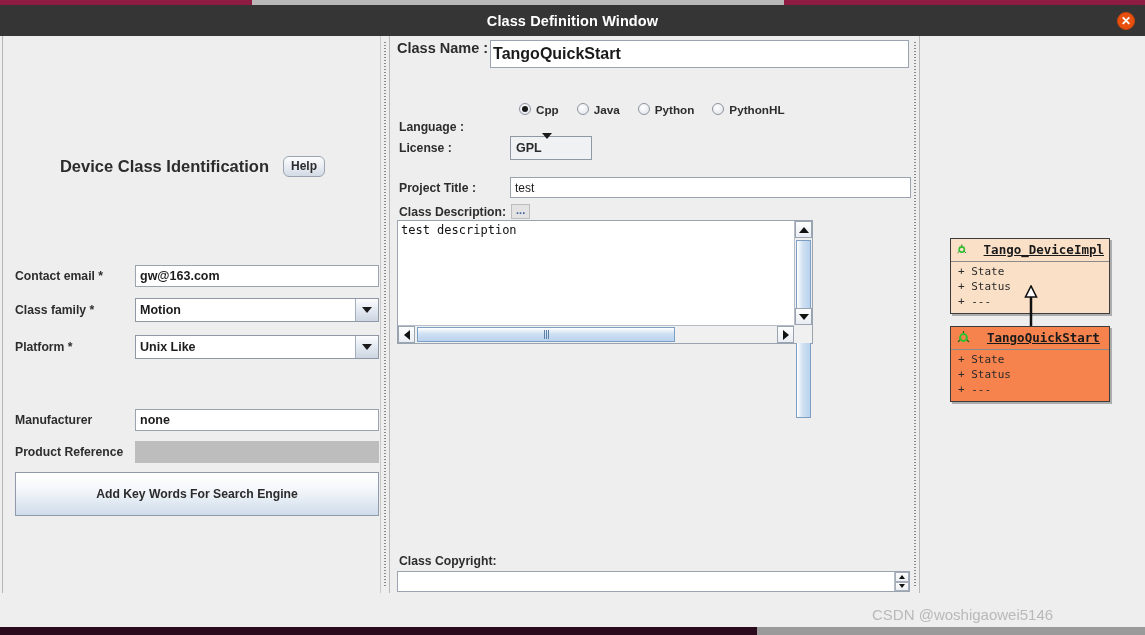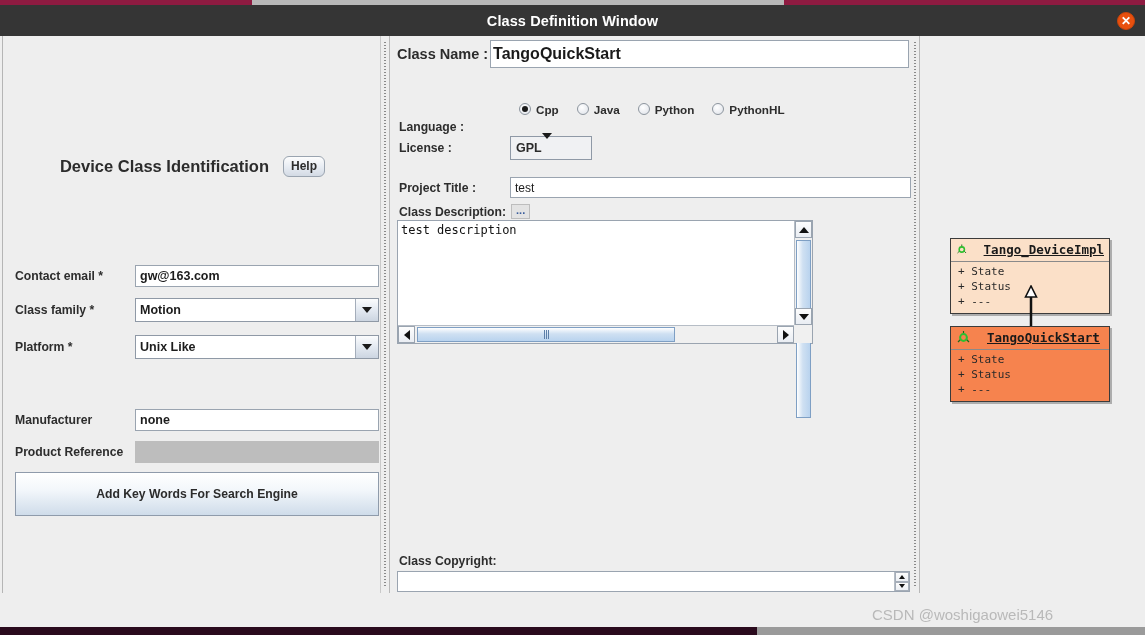--- a/index.html
+++ b/index.html
@@ -159,21 +159,21 @@
   }
 
   
   .mid-panel {
     position: absolute; left: 389px; top: 0; width: 522px; height: 557px;
     background: #eeeeee;
     border-left: 1px solid #b8b8b8;
   }
   .classname-row {
     position: absolute; left: 7px; top: 4px; width: 512px; height: 28px;
-    display: flex; align-items: center;
+    display: flex; align-items: flex-start;
   }
   .classname-label {
     font-size: 14.5px; font-weight: bold; color: #2c2c2c;
     white-space: nowrap; padding-right: 2px;
   }
   .classname-input {
     flex: 1; height: 28px;
     border: 1px solid #9aa4b0;
     background: #ffffff;
     font-size: 16px; font-weight: bold; color: #1a1a1a;

